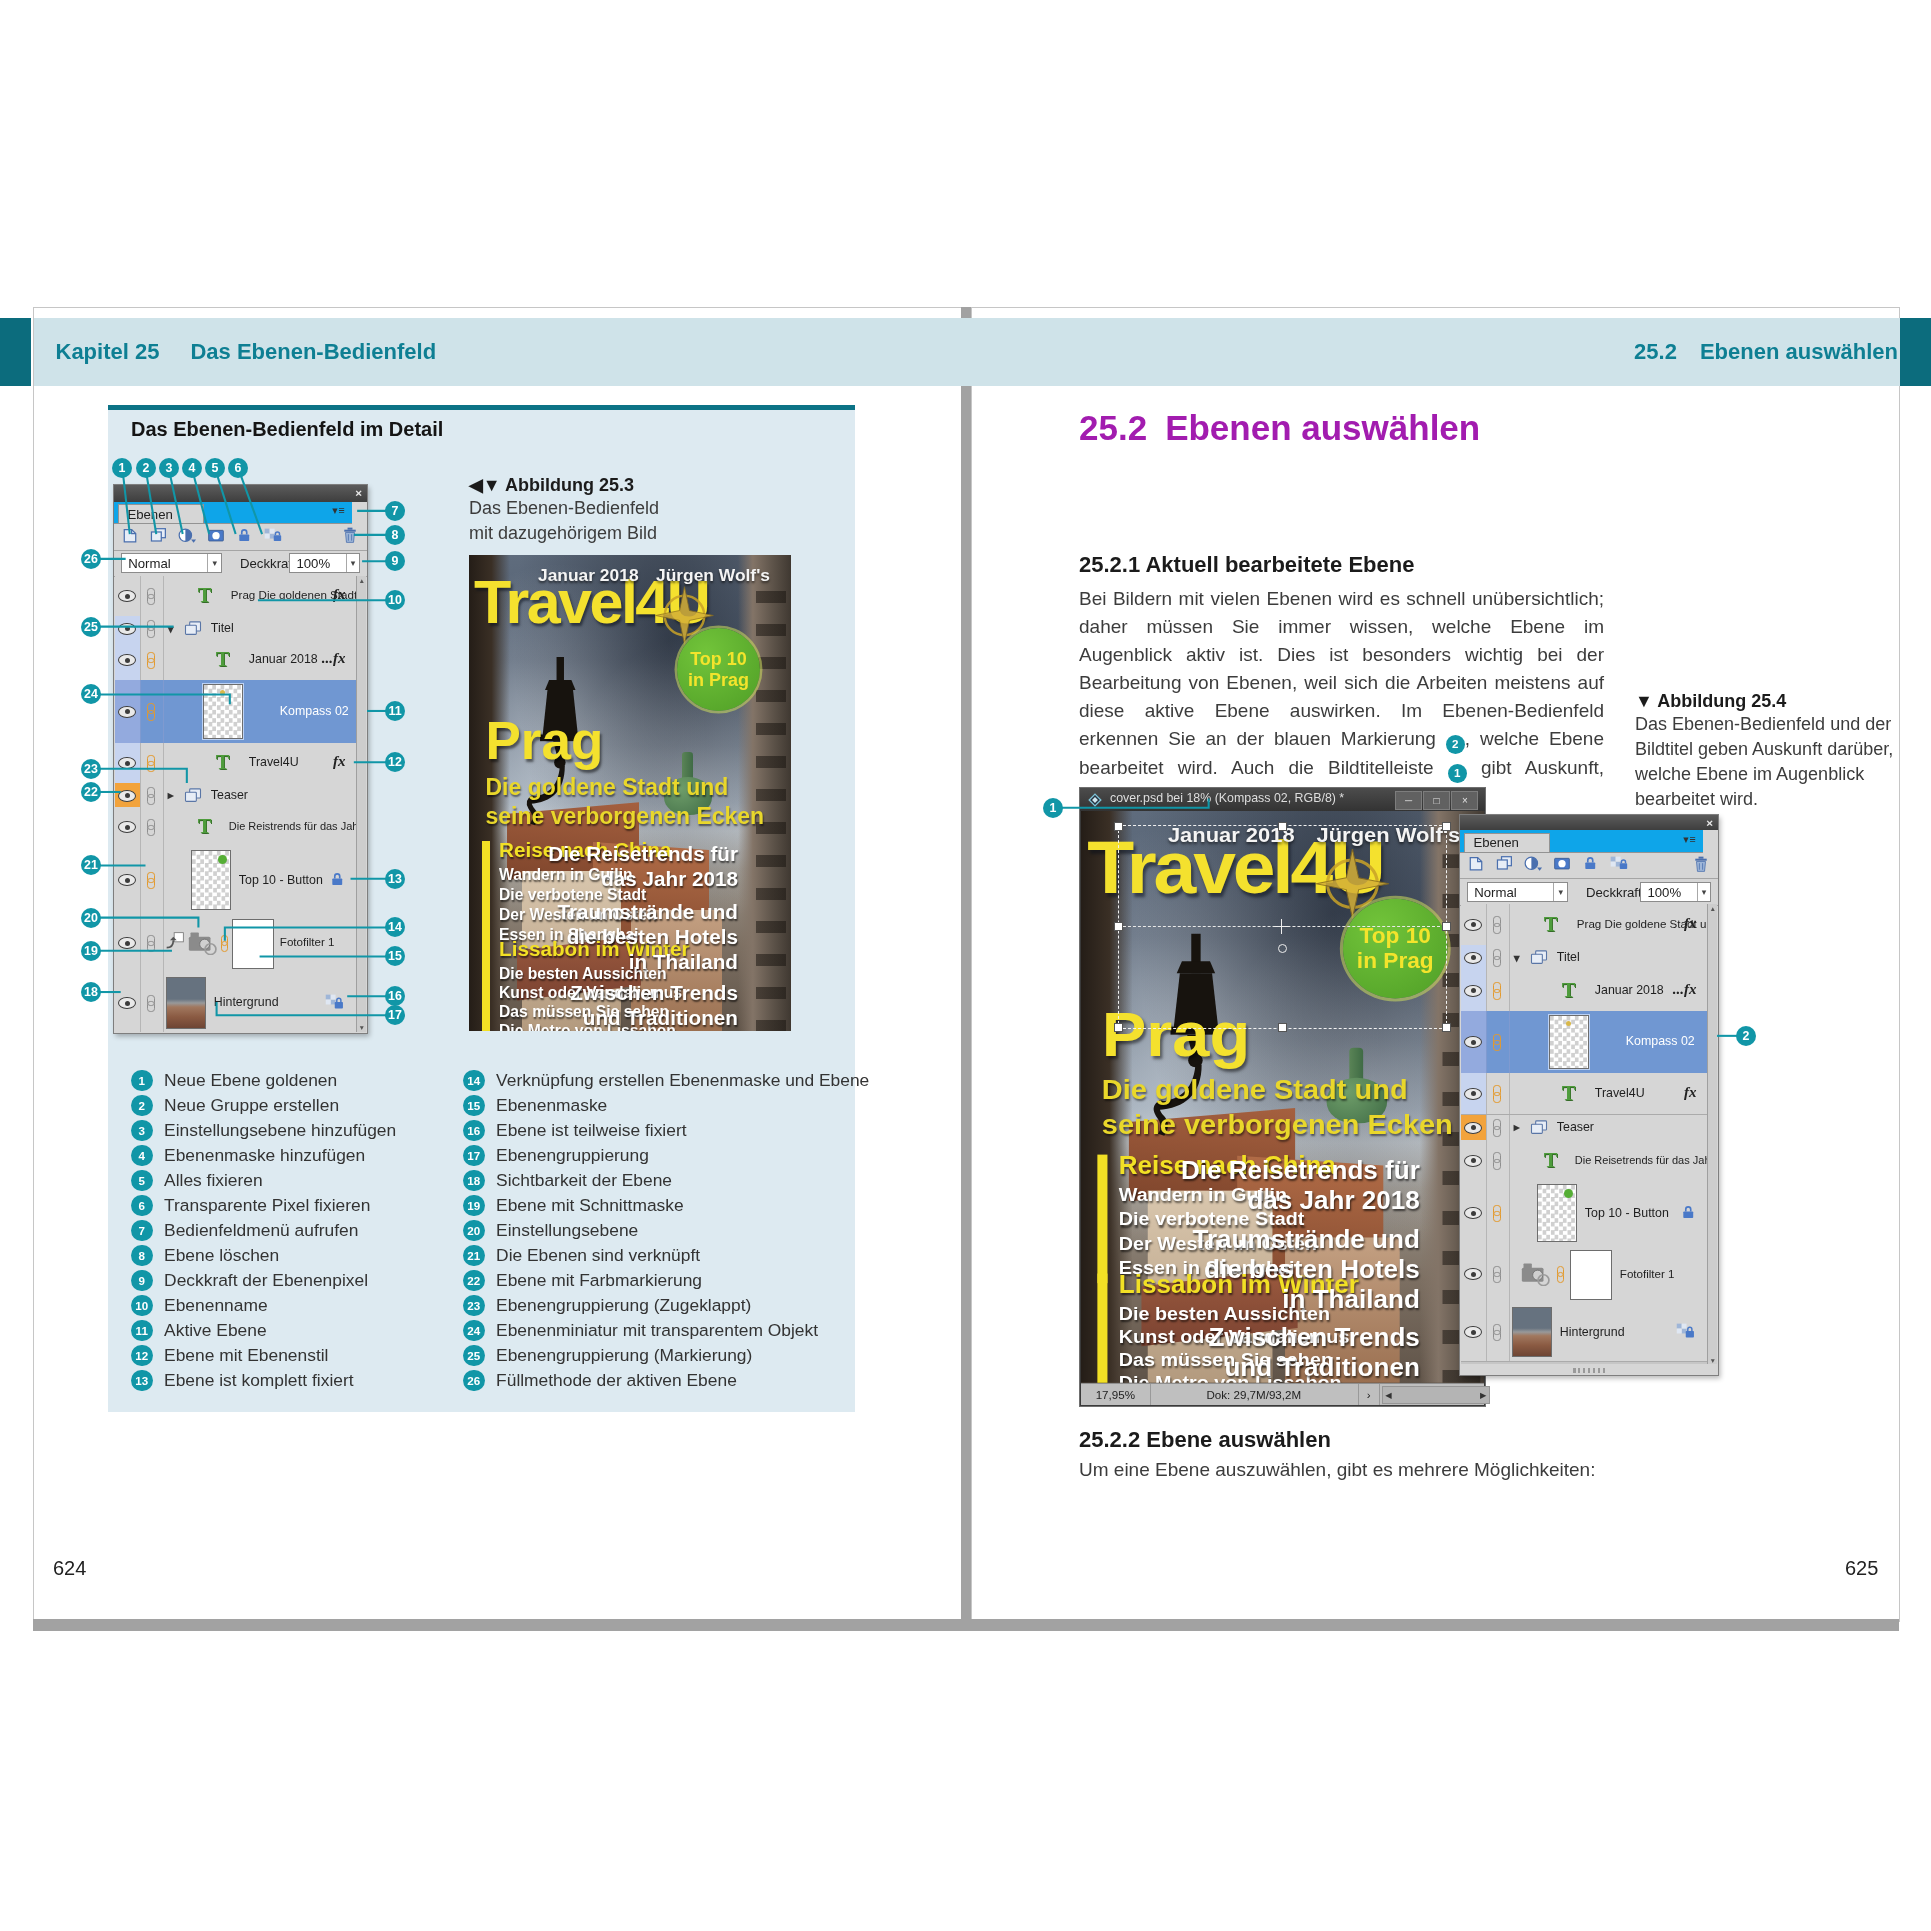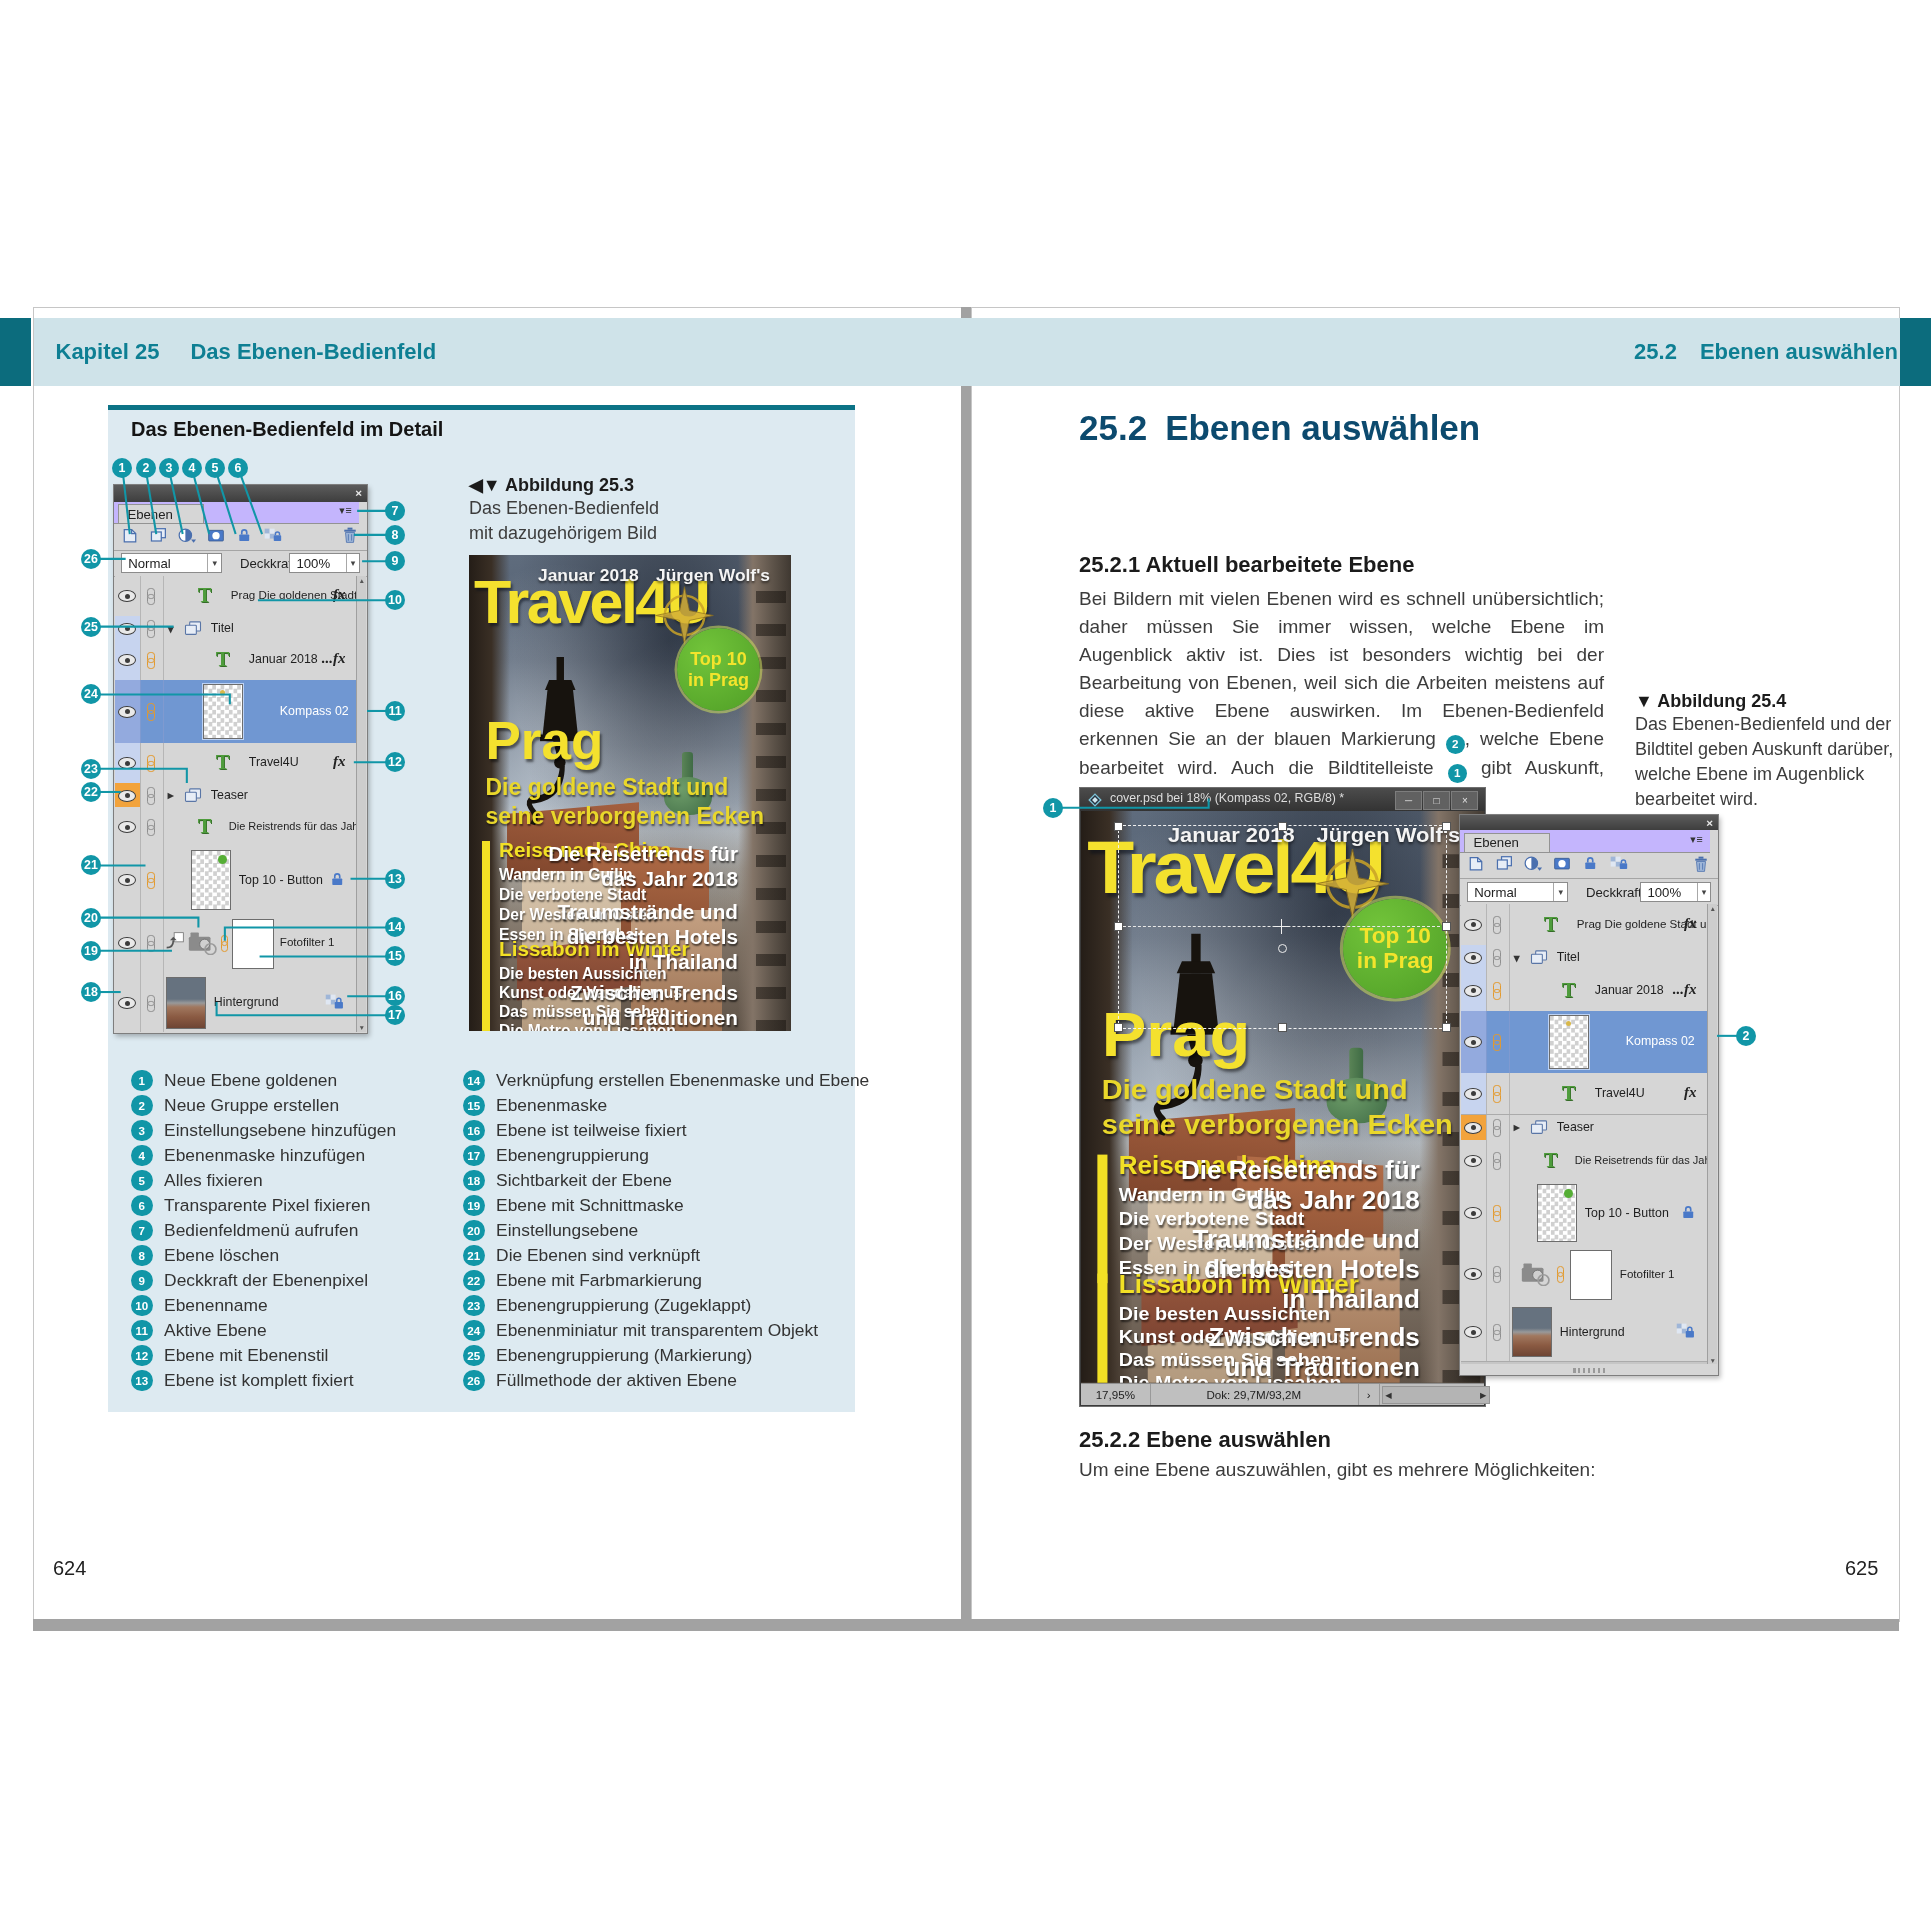--- a/index.html
+++ b/index.html
@@ -5,35 +5,35 @@
 html,body{margin:0;padding:0;background:#fff}
 #root{position:relative;width:1932px;height:1932px;background:#ffffff;font-family:"Liberation Sans",sans-serif;color:#3c3c3c;overflow:hidden}
 .a{position:absolute}
 .page{background:#fff;border:0.8px solid #c6c6c6}
 .edge{background:#a2a2a2}
 .band{background:#cfe3e9;color:#0e7f93;font-weight:bold;font-size:22px;display:flex;align-items:center}
 .tabteal{background:#0c6c7d}
 .bluebox{background:#ddeaf1;border-top:5px solid #0c7386}
 .boxtitle{font-weight:bold;color:#151515;font-size:20px}
 .bt{font-size:19px;line-height:28px;text-align:justify;color:#3c3c3c}
-.h1{font-size:35px;font-weight:bold;color:#0c4a6e}
+.h1{font-size:35px;font-weight:bold;color:#a21caf}
 .h2{font-size:22px;font-weight:bold;color:#1b1b1b}
 .capb{font-weight:bold;font-size:18px;color:#1b1b1b}
 .capt{font-size:18px;line-height:25px;color:#3c3c3c}
 .pageno{font-size:20px;color:#222}
 .anno{width:20px;height:20px;border-radius:50%;background:#1196a7;color:#fff;font-size:12.4px;font-weight:bold;display:flex;align-items:center;justify-content:center;z-index:60}
 .iref{display:inline-flex;width:19px;height:19px;border-radius:50%;background:#1196a7;color:#fff;font-size:11.6px;font-weight:bold;align-items:center;justify-content:center;vertical-align:-3.3px}
 .legrow{display:flex;align-items:center;gap:11.6px;height:25px}
 .legrow .anno{width:21.5px;height:21.5px;font-size:11.6px;flex:0 0 auto}
 .leglbl{font-size:17.4px;color:#333;white-space:nowrap}
 
 .panel{background:#d6d6d6;border:0.8px solid #7e7e7e;box-shadow:1.7px 2.5px 5px rgba(0,0,0,.28);z-index:10}
 .ptitle{position:absolute;left:0;right:0;top:0;height:16.5px;background:linear-gradient(#5c5c5c,#3e3e3e)}
 .px{position:absolute;right:5px;top:0px;color:#e9e9e9;font-size:11.6px;font-weight:bold;line-height:16.5px}
-.ptabs{position:absolute;left:0;right:8px;top:16.5px;height:21.5px;background:#c4b5fd;border-bottom:0.8px solid #939393}
+.ptabs{position:absolute;left:0;right:15px;top:16.5px;height:21.5px;background:#0ea5e9;border-bottom:0.8px solid #939393}
 .ptab{position:absolute;left:4.1px;top:2.5px;height:18px;width:76px;background:#d6d6d6;border:0.8px solid #939393;border-bottom:none;font-size:13.2px;color:#222;display:flex;align-items:center;padding-left:8.3px}
 .pmenu{position:absolute;right:6.6px;top:2.5px;font-size:10.7px;color:#333;letter-spacing:0.8px}
 .ptools{position:absolute;left:0;right:0;top:38px;height:26.5px;border-bottom:0.8px solid #a5a5a5}
 .ptools .ti{position:absolute;top:4.1px}
 .pctrl{position:absolute;left:0;right:0;top:64px;height:26.5px;border-bottom:0.8px solid #a5a5a5}
 .blend{position:absolute;left:6.6px;top:4.1px;width:93px;height:18px;background:#fff;border:0.8px solid #8c8c8c;font-size:13.2px;color:#222;display:flex;align-items:center;padding-left:6.6px}
 .blend .dd,.obox .dd{margin-left:auto;padding:0 4.1px;border-left:0.8px solid #a8a8a8;font-size:9px;color:#444;align-self:stretch;display:flex;align-items:center}
 .olab{position:absolute;left:126px;top:6.6px;font-size:13.2px;color:#222}
 .obox{position:absolute;right:6.6px;top:4.1px;width:63px;height:18px;background:#fff;border:0.8px solid #8c8c8c;font-size:13.2px;color:#222;display:flex;align-items:center;padding-left:6.6px}
 .prows{position:absolute;left:0.8px;right:0.8px;top:91px;bottom:0.8px;background:#c6c6c6;overflow:hidden}

